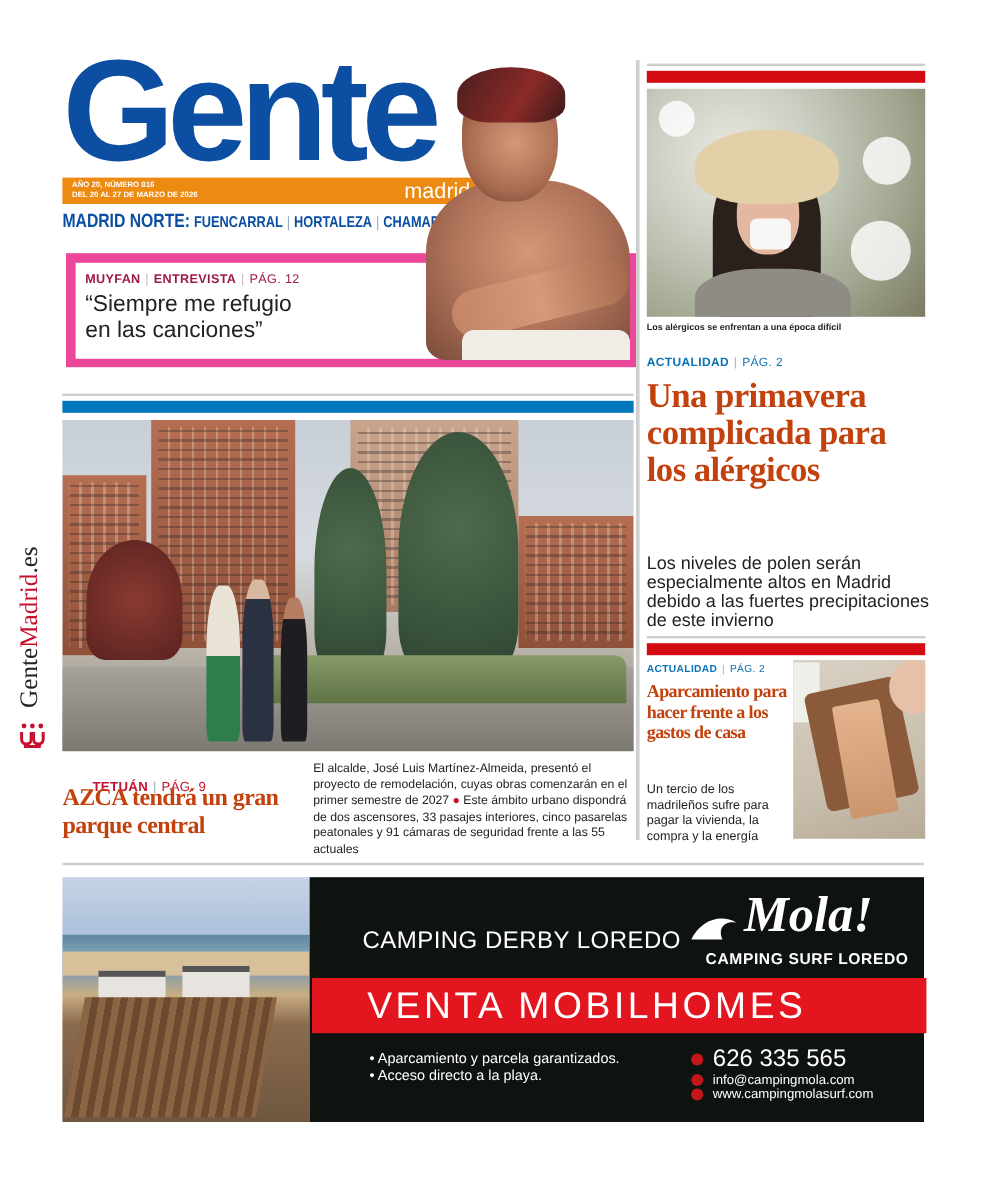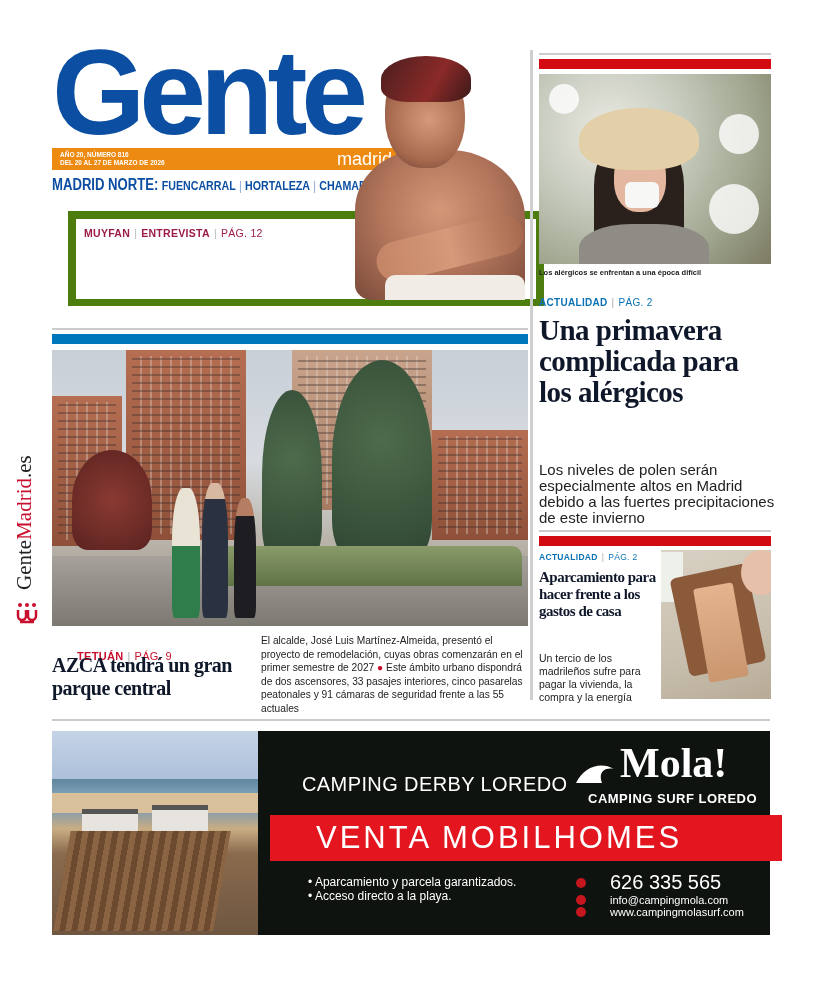--- a/index.html
+++ b/index.html
@@ -16,21 +16,21 @@
   .masthead { position: absolute; left: 52px; top: 38px; width: 480px; height: 110px; }
   .masthead .logo { position: absolute; left: 0; top: -6px; font-family: "Liberation Sans", sans-serif; font-weight: bold; font-size: 120px; letter-spacing: -6px; color: #0b4ea2; line-height: 1; }
   .orange-bar { position: absolute; left: 52px; top: 148px; width: 346px; height: 22px; background: #ed8a12; }
   .orange-bar .issue { position: absolute; left: 8px; top: 3px; color: #fff; font-size: 6.5px; line-height: 8px; font-weight: bold; }
   .orange-bar .city { position: absolute; right: 6px; top: 1px; color: #fff; font-size: 18px; }
   .nav-zones { position: absolute; left: 52px; top: 176px; font-family: "Liberation Sans", sans-serif; font-weight: bold; color: #0b4ea2; font-size: 13px; white-space: nowrap; transform: scaleX(0.82); transform-origin: 0 0; }
   .nav-zones .big { font-size: 16px; margin-right: 4px; }
   .nav-zones .sep { color: #8aa8d0; margin: 0 4px; font-weight: normal; }
 
   
-  .muyfan { position: absolute; left: 68px; top: 211px; width: 476px; height: 95px; background: #4d7c0f; padding-left: 20px; }
+  .muyfan { position: absolute; left: 55px; top: 211px; width: 476px; height: 95px; background: #ec4899; padding-left: 20px; }
   .muyfan .inner { position: absolute; left: 8px; top: 8px; width: 460px; height: 80px; background: #fff; }
   .muyfan .kicker { position: absolute; left: 8px; top: 8px; font-size: 10.5px; font-weight: bold; color: #9c1a4a; letter-spacing: 0.3px; }
   .muyfan .kicker .sep { color: #bbb; margin: 0 4px; font-weight: normal; }
   .muyfan .kicker .pg { font-weight: normal; }
   .muyfan .quote { position: absolute; left: 8px; top: 24px; width: 180px; font-size: 19px; line-height: 22px; color: #222; }
   .muyfan .blurb { position: absolute; left: 192px; top: 16px; width: 104px; font-size: 8px; line-height: 10.5px; color: #222; }
   .muyfan .blurb b { font-weight: bold; }
 
   
   .singer { position: absolute; left: 355px; top: 60px; width: 170px; height: 240px; }
@@ -52,21 +52,21 @@
   .allergy-photo .face { position: absolute; left: 75px; top: 72px; width: 52px; height: 66px; border-radius: 45%; background: #e4b8a0; }
   .allergy-photo .tissue { position: absolute; left: 86px; top: 108px; width: 34px; height: 26px; border-radius: 6px; background: #f7f7f5; }
   .allergy-photo .body { position: absolute; left: 40px; top: 150px; width: 130px; height: 60px; border-radius: 40% 40% 0 0; background: #8f8c86; }
   .allergy-photo .blossom { position: absolute; border-radius: 50%; background: #ffffff; opacity: 0.8; }
   .caption { position: absolute; left: 539px; top: 268px; font-size: 7.5px; font-weight: bold; color: #222; }
 
   .kicker-blue { position: absolute; font-size: 10px; font-weight: bold; color: #0a72b5; letter-spacing: 0.3px; }
   .kicker-blue .sep { color: #aaa; font-weight: normal; margin: 0 4px; }
   .kicker-blue .pg { font-weight: normal; }
 
-  .headline-serif { position: absolute; font-family: "Liberation Serif", serif; font-weight: bold; color: #0f172a; letter-spacing: -0.5px; }
+  .headline-serif { position: absolute; font-family: "Liberation Serif", serif; font-weight: bold; color: #c2410c; letter-spacing: -0.5px; }
   .lead { position: absolute; color: #222; font-family: "Liberation Sans", sans-serif; }
 
   .wallet-photo { position: absolute; left: 661px; top: 550px; width: 110px; height: 149px; background: linear-gradient(160deg, #d9d1c4 0%, #c9bfae 60%, #b7ab97 100%); overflow: hidden; }
   .wallet-photo .wallet { position: absolute; left: 18px; top: 20px; width: 78px; height: 100px; background: #8a5a3a; border-radius: 6px; transform: rotate(-12deg); }
   .wallet-photo .notes { position: absolute; left: 40px; top: 35px; width: 40px; height: 95px; background: linear-gradient(180deg, #e4b48e, #c9966e); transform: rotate(-10deg); border-radius: 3px; }
   .wallet-photo .hand { position: absolute; left: 80px; top: 0; width: 40px; height: 45px; background: #e6c0a8; border-radius: 50%; }
   .wallet-photo .paper { position: absolute; left: 0; top: 2px; width: 22px; height: 50px; background: #eef0ea; }
 
   
   .azca-photo { position: absolute; left: 52px; top: 350px; width: 476px; height: 276px; overflow: hidden; background: linear-gradient(180deg, #c8cfd7 0%, #d7dbe0 40%, #b8b2a8 70%, #8d8780 100%); }
@@ -85,28 +85,28 @@
 
   
   .ad { position: absolute; left: 52px; top: 731px; width: 592px; height: 204px; }
   .ad .photo { position: absolute; left: 0; top: 0; width: 206px; height: 204px; background: linear-gradient(180deg, #c5d3e6 0%, #a8bdd8 28%, #7d9bb0 38%, #c9ad83 48%, #8a6b4e 60%, #6e5640 100%); overflow: hidden; }
   .ad .photo .sea { position: absolute; left: 0; top: 48px; width: 206px; height: 18px; background: linear-gradient(180deg, #5f87a0, #83a6b8); }
   .ad .photo .beach { position: absolute; left: 0; top: 62px; width: 206px; height: 20px; background: #d7c09a; }
   .ad .photo .deck { position: absolute; left: 10px; top: 100px; width: 160px; height: 100px; background: repeating-linear-gradient(90deg, #8a6443 0 6px, #6b4a30 6px 12px); transform: skewX(-10deg); }
   .ad .photo .home { position: absolute; width: 56px; height: 26px; background: #e7e4df; border-top: 5px solid #555; }
   .ad .panel { position: absolute; left: 206px; top: 0; width: 512px; height: 204px; background: #0e130f; }
   .ad .camping { position: absolute; left: 44px; top: 42px; color: #fff; font-size: 20px; letter-spacing: 0.4px; }
-  .ad .mola { position: absolute; left: 362px; top: 8px; color: #fff; font-family: "Liberation Serif", serif; font-weight: bold; font-size: 42px; }
+  .ad .mola { position: absolute; left: 362px; top: 8px; color: #fff; font-family: "Liberation Serif", serif; font-style: italic; font-weight: bold; font-size: 42px; }
   .ad .mola-sub { position: absolute; left: 330px; top: 60px; color: #fff; font-size: 13px; font-weight: bold; letter-spacing: 0.5px; }
   .ad .wave-icon { position: absolute; left: 318px; top: 30px; width: 40px; height: 24px; }
-  .ad .red-band { position: absolute; left: 12px; top: 84px; width: 512px; height: 46px; background: #e3161f; padding-left: 42px; }
+  .ad .red-band { position: absolute; left: 2px; top: 84px; width: 512px; height: 46px; background: #e3161f; padding-left: 42px; }
   .ad .red-band span { position: absolute; left: 46px; top: 5px; color: #fff; font-size: 31px; letter-spacing: 3px; }
   .ad .bullets { position: absolute; left: 50px; top: 144px; color: #fff; font-size: 12px; line-height: 14px; }
   .ad .contacts { position: absolute; left: 318px; top: 140px; color: #fff; }
-  .ad .contacts .row { display: flex; align-items: center; gap: 24px; }
+  .ad .contacts .row { display: flex; align-items: center; gap: 8px; }
   .ad .contacts .dot { width: 10px; height: 10px; border-radius: 50%; background: #c5161d; display: inline-block; }
   .ad .contacts .phone { font-size: 20px; }
   .ad .contacts .small { font-size: 11px; }
 </style>
 </head>
 <body>
 
 <div class="side-brand">
   <div class="txt"><span>Gente</span><span class="red">Madrid</span><span>.es</span></div>
   <svg class="logo-icon" viewBox="0 0 22 24">
@@ -131,20 +131,21 @@
 </div>
 <div class="nav-zones">
   <span class="big">MADRID NORTE:</span><span>FUENCARRAL</span><span class="sep">|</span><span>HORTALEZA</span><span class="sep">|</span><span>CHAMARTÍN</span><span class="sep">|</span><span>TETUÁN</span><span class="sep">|</span><span>B</span>
 </div>
 
 <div class="muyfan">
   <div class="inner">
     <div class="kicker">
       <span>MUYFAN</span><span class="sep">|</span><span>ENTREVISTA</span><span class="sep">|</span><span class="pg">PÁG. 12</span>
     </div>
+    <div class="quote">“Siempre me refugio en las canciones”</div>
   </div>
 </div>
 
 <div class="singer">
   <div class="torso"></div>
   <div class="head"></div>
   <div class="hair"></div>
   <div class="arm"></div>
   <div class="towel"></div>
 </div>

